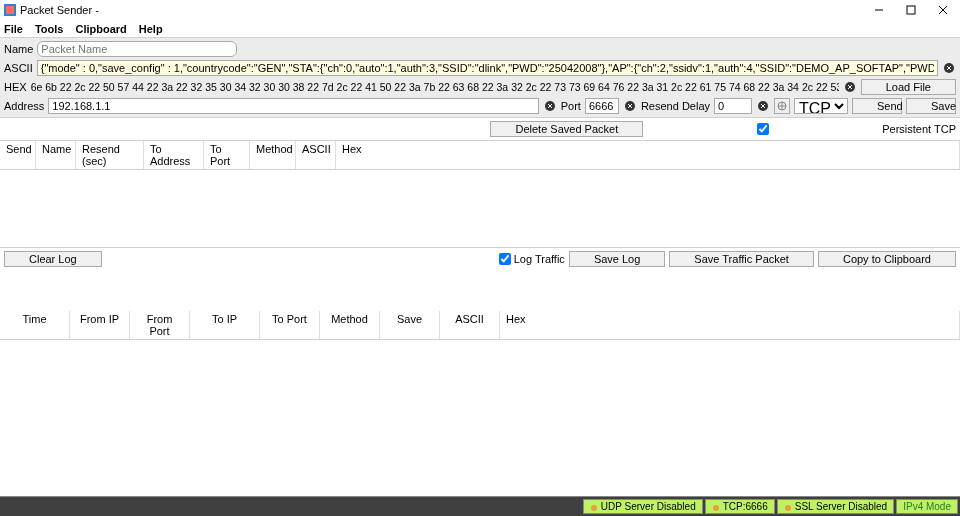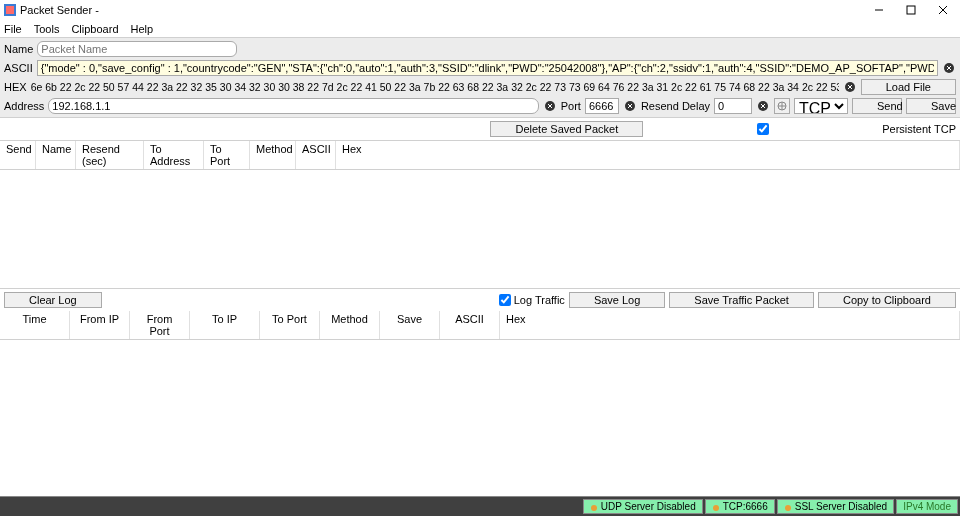--- a/index.html
+++ b/index.html
@@ -3,42 +3,42 @@
 <meta charset="utf-8">
 <style>
   * { box-sizing: border-box; margin: 0; padding: 0; }
   body { font-family: "Segoe UI", Tahoma, sans-serif; font-size: 11px; color: #000; background: #fff; width: 960px; height: 516px; overflow: hidden; display: flex; flex-direction: column; }
   .titlebar { height: 20px; display: flex; align-items: center; padding: 0 4px; background: #fff; }
   .titlebar .icon { width: 12px; height: 12px; margin-right: 4px; }
   .titlebar .title { flex: 1; font-size: 11px; }
   .titlebar .winbtns { display: flex; gap: 18px; padding-right: 6px; }
   .titlebar .winbtn { width: 14px; height: 14px; display: flex; align-items: center; justify-content: center; cursor: pointer; }
   .menubar { height: 18px; display: flex; align-items: center; padding: 0 4px; gap: 12px; border-bottom: 1px solid #d0d0d0; }
-  .menubar span { font-size: 11px; cursor: default; }
+  .menubar span { font-size: 11px; cursor: default; font-weight: bold; }
   .toolbar { background: #ececec; padding: 3px 4px; border-bottom: 1px solid #d0d0d0; display: flex; flex-direction: column; gap: 3px; }
   .row { display: flex; align-items: center; gap: 4px; }
   .lbl { font-size: 11px; white-space: nowrap; }
   input[type=text] { border: 1px solid #aaa; padding: 1px 3px; font-size: 11px; height: 16px; background: #fff; }
   .ascii input { background: #fffde0; }
   .clearbtn { width: 14px; height: 14px; cursor: pointer; display: inline-flex; align-items: center; justify-content: center; }
   .btn { background: #f0f0f0; border: 1px solid #aaa; padding: 1px 24px; font-size: 11px; height: 16px; cursor: pointer; white-space: nowrap; }
   select { border: 1px solid #aaa; font-size: 16px; height: 16px; background: #fff; }
   .netbtn { width: 16px; height: 16px; border: 1px solid #aaa; background: #f0f0f0; display:inline-flex; align-items:center; justify-content:center; cursor:pointer;}
   .searchrow { padding: 3px 4px; border-bottom: 1px solid #d0d0d0; display: flex; align-items: center; gap: 4px; }
   .searchrow input { flex: 0 0 232px; color: #888; }
   .checkbox { display: flex; align-items: center; gap: 3px; font-size: 11px; }
   .checkbox input { width: 12px; height: 12px; }
   .table-header { display: flex; border-bottom: 1px solid #d0d0d0; background: #fff; font-size: 11px; }
   .th { padding: 2px 6px; border-right: 1px solid #e0e0e0; }
   .packets-area { flex: 1; background: #fff; }
   .log-controls { padding: 3px 4px; border-top: 1px solid #d0d0d0; display: flex; align-items: center; gap: 4px; }
-  .log-table-header { display: flex; border-bottom: 1px solid #d0d0d0; background: #fff; font-size: 11px; }
+  .log-table-header { display: flex; border-bottom: 1px solid #d0d0d0; background: #fff; font-size: 11px; margin-top: 41px; }
   .log-area { height: 156px; background: #fff; }
   .footer { height: 20px; background: #404040; border-top: 1px solid #888; display:flex; justify-content:flex-end; align-items:center; padding:0 2px;}
-  .status-pill { background:#86efac; border:1px solid #888; padding:1px 6px; font-size:10px; display:flex; align-items:center; gap:3px; margin-left:2px;}
+  .status-pill { background:#bef264; border:1px solid #888; padding:1px 6px; font-size:10px; display:flex; align-items:center; gap:3px; margin-left:2px;}
   .status-dot { width:8px; height:8px; display:inline-block; }
   .svgx svg { width:10px; height:10px; }
   .spacer { flex:1; }
   .hex-text { font-size: 10.5px; white-space: nowrap; overflow: hidden; }
 </style>
 </head>
 <body>
 
 <div class="titlebar">
   <span class="icon">
@@ -98,21 +98,21 @@
         <svg viewBox="0 0 10 10">
           <circle cx="5" cy="5" r="5" fill="#333"></circle>
           <line x1="3" y1="3" x2="7" y2="7" stroke="#fff"></line>
           <line x1="7" y1="3" x2="3" y2="7" stroke="#fff"></line>
         </svg>
       </span>
     <button class="btn">Load File</button>
   </div>
   <div class="row">
     <span class="lbl">Address</span>
-    <input type="text" style="flex: 1 1 0%; border-radius: 7px;" value="192.168.1.1">
+    <input type="text" style="flex: 1 1 0%;" value="192.168.1.1">
     <span class="clearbtn svgx">
         <svg viewBox="0 0 10 10">
           <circle cx="5" cy="5" r="5" fill="#333"></circle>
           <line x1="3" y1="3" x2="7" y2="7" stroke="#fff"></line>
           <line x1="7" y1="3" x2="3" y2="7" stroke="#fff"></line>
         </svg>
       </span>
     <span class="lbl">Port</span>
     <input type="text" style="width: 34px;" value="6666">
     <span class="clearbtn svgx">

